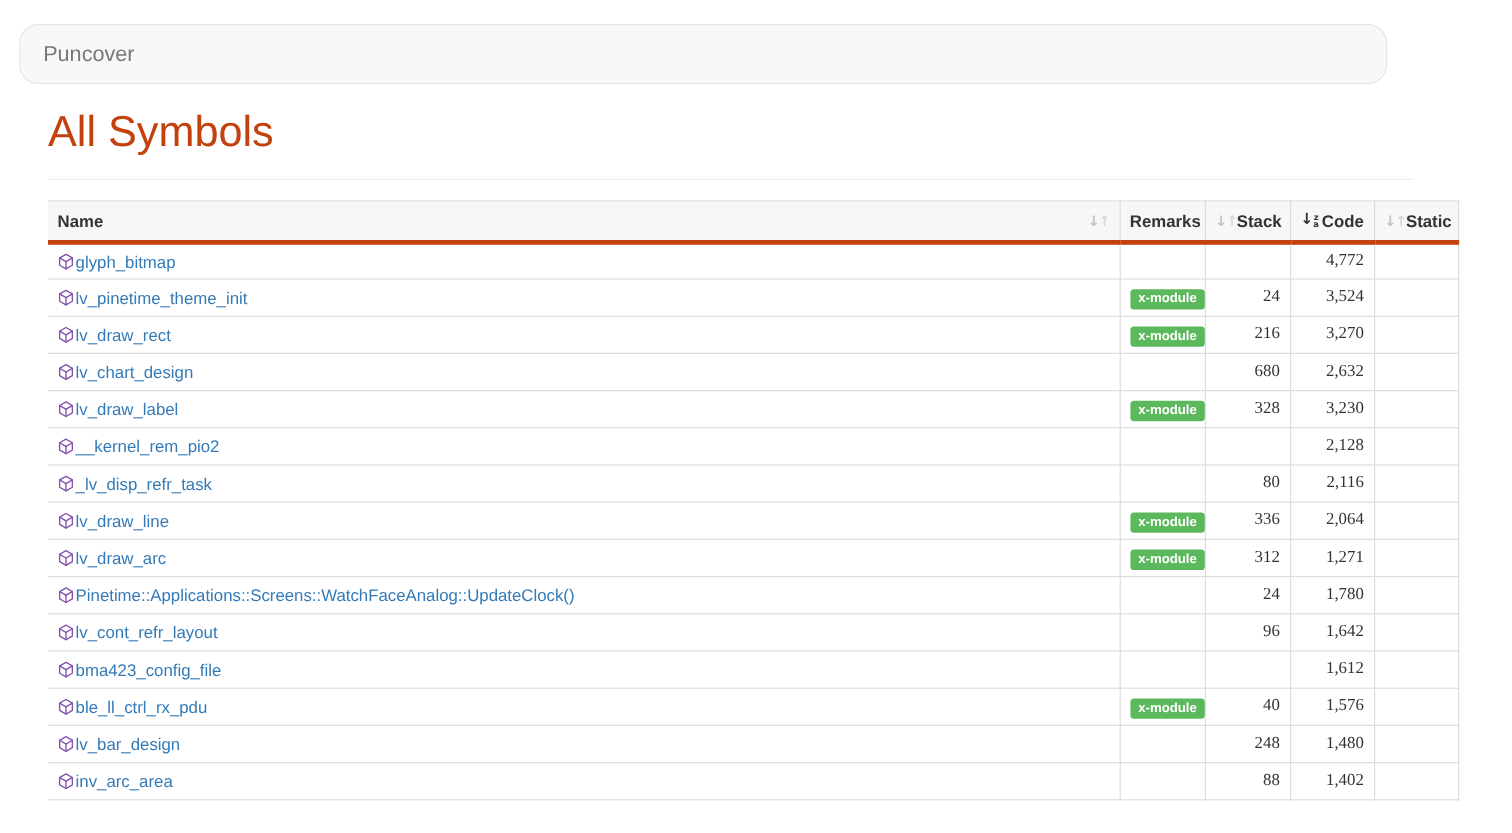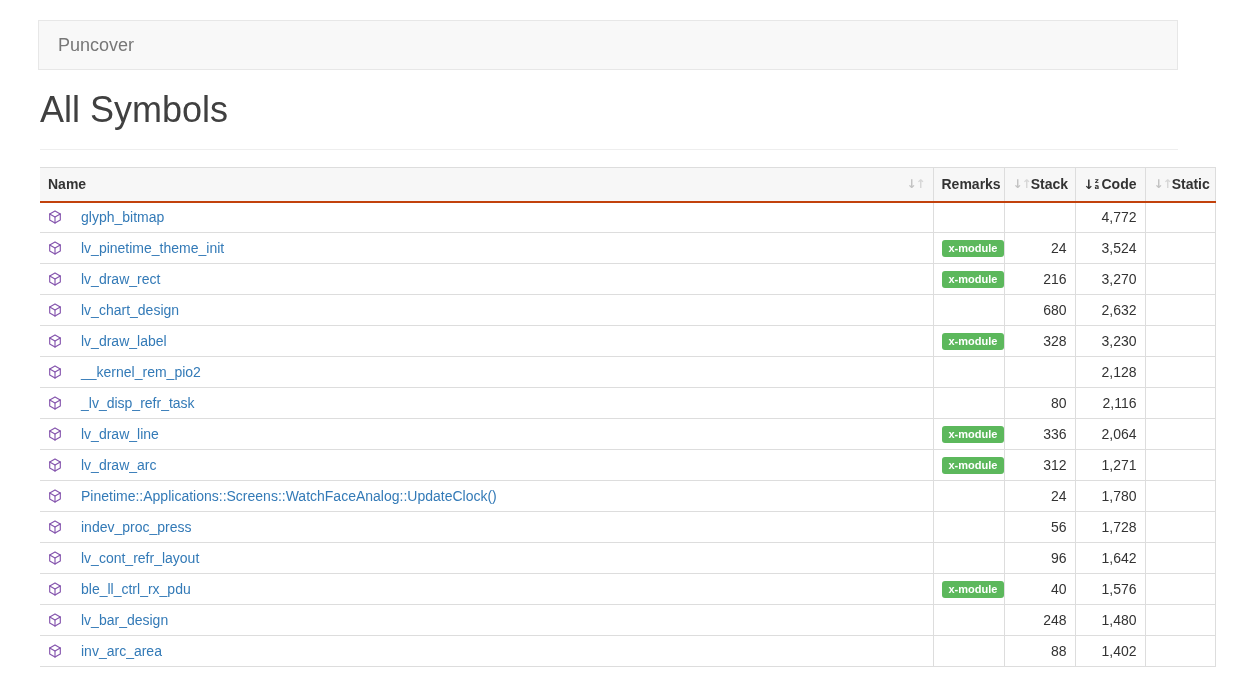--- a/index.html
+++ b/index.html
@@ -6,69 +6,69 @@
   html, body { margin: 0; padding: 0; }
   body {
     width: 1260px; height: 694px; overflow: hidden;
     background: #ffffff; color: #333;
     font-family: "Liberation Sans", sans-serif;
     font-size: 14px;
   }
 
   
   .navbar {
-    margin: 20px 0 0 38px; width: 1140px; height: 50px;
-    background: #f8f8f8; border: 1px solid #e7e7e7; border-radius: 0;
+    margin: 20px 0 0 16px; width: 1140px; height: 50px;
+    background: #f8f8f8; border: 1px solid #e7e7e7; border-radius: 16px;
     display: flex; align-items: center;
   }
   .navbar-brand {
     padding-left: 19px; font-size: 18px; color: #777;
     text-decoration: none; cursor: pointer;
   }
 
   
   .content { margin-left: 40px; width: 1176px; }
   h1.page-title {
-    font-size: 36px; font-weight: 400; color: #404040;
+    font-size: 36px; font-weight: 400; color: #c2410c;
     margin: 19px 0 0 0; line-height: 41px;
   }
   hr.divider { border: 0; border-top: 1px solid #eee; margin: 19px 0 0 0; width: 1138px; }
 
   
   table.symbols {
     border-collapse: collapse; width: 1175px; margin-top: 17px;
     font-size: 14px; table-layout: fixed;
   }
   .col-w-name    { width: 893px; }
   .col-w-remarks { width: 71px; }
   .col-w-stack   { width: 71px; }
   .col-w-code    { width: 70px; }
   .col-w-static  { width: 70px; }
 
   thead th {
     background: #f7f7f7;
     border-top: 1px solid #ddd;
-    border-bottom: 2px solid #c2410c;
+    border-bottom: 4px solid #c2410c;
     border-right: 1px solid #ddd;
     height: 34px; padding: 0 8px;
     font-weight: bold; color: #333; vertical-align: middle;
     cursor: pointer;
   }
   .th-flex { display: flex; align-items: center; justify-content: space-between; }
   .th-center { text-align: center; margin-left: 46px; }
 
   td {
     border-bottom: 1px solid #ddd;
     border-right: 1px solid #ddd;
     height: 31px; padding: 0 8px; vertical-align: middle;
     background: #fff;
   }
-  td.cell-name .name-flex { display: flex; align-items: center; gap: 19px; }
+  td.cell-name .name-flex { display: flex; align-items: center; gap: 1px; }
   a.symbol-link { color: #337ab7; text-decoration: none; cursor: pointer; white-space: nowrap; }
-  td.num { text-align: right; color: #333; }
+  td.num { text-align: right; color: #333; font-family: Liberation Serif, serif; }
   td.cell-remarks { text-align: center; }
 
   .badge-xmodule {
     display: inline-block; background: #5cb85c; color: #fff;
     font-size: 11px; font-weight: bold; line-height: 1;
     padding: 3px 7px; border-radius: 3px; white-space: nowrap;
   }
 
   .cube-icon { display: inline-flex; flex: none; }
 
@@ -348,40 +348,20 @@
       </span>
     </td>
     <td class="cell-remarks">
       
     </td>
     <td class="num cell-stack">24</td>
     <td class="num cell-code">1,780</td>
     <td class="num cell-static"></td>
   </tr>
 
-  <tr>
-    <td class="cell-name">
-      <span class="name-flex">
-        <span class="cube-icon">
-          <svg width="14" height="14" viewBox="0 0 14 14" fill="none" stroke="#8454ad" stroke-width="1.15" stroke-linejoin="round" stroke-linecap="round">
-            <path d="M7 0.9 L1.7 3.95 V10.05 L7 13.1 L12.3 10.05 V3.95 Z"></path>
-            <path d="M1.7 3.95 L7 7 L12.3 3.95"></path>
-            <path d="M7 7 V13.1"></path>
-          </svg>
-        </span>
-        <a class="symbol-link">indev_proc_press</a>
-      </span>
-    </td>
-    <td class="cell-remarks">
-      
-    </td>
-    <td class="num cell-stack">56</td>
-    <td class="num cell-code">1,728</td>
-    <td class="num cell-static"></td>
-  </tr>
 
   <tr>
     <td class="cell-name">
       <span class="name-flex">
         <span class="cube-icon">
           <svg width="14" height="14" viewBox="0 0 14 14" fill="none" stroke="#8454ad" stroke-width="1.15" stroke-linejoin="round" stroke-linecap="round">
             <path d="M7 0.9 L1.7 3.95 V10.05 L7 13.1 L12.3 10.05 V3.95 Z"></path>
             <path d="M1.7 3.95 L7 7 L12.3 3.95"></path>
             <path d="M7 7 V13.1"></path>
           </svg>
@@ -390,20 +370,40 @@
       </span>
     </td>
     <td class="cell-remarks">
       
     </td>
     <td class="num cell-stack">96</td>
     <td class="num cell-code">1,642</td>
     <td class="num cell-static"></td>
   </tr>
 
+  <tr>
+    <td class="cell-name">
+      <span class="name-flex">
+        <span class="cube-icon">
+          <svg width="14" height="14" viewBox="0 0 14 14" fill="none" stroke="#8454ad" stroke-width="1.15" stroke-linejoin="round" stroke-linecap="round">
+            <path d="M7 0.9 L1.7 3.95 V10.05 L7 13.1 L12.3 10.05 V3.95 Z"></path>
+            <path d="M1.7 3.95 L7 7 L12.3 3.95"></path>
+            <path d="M7 7 V13.1"></path>
+          </svg>
+        </span>
+        <a class="symbol-link">bma423_config_file</a>
+      </span>
+    </td>
+    <td class="cell-remarks">
+      
+    </td>
+    <td class="num cell-stack"></td>
+    <td class="num cell-code">1,612</td>
+    <td class="num cell-static"></td>
+  </tr>
 
   <tr>
     <td class="cell-name">
       <span class="name-flex">
         <span class="cube-icon">
           <svg width="14" height="14" viewBox="0 0 14 14" fill="none" stroke="#8454ad" stroke-width="1.15" stroke-linejoin="round" stroke-linecap="round">
             <path d="M7 0.9 L1.7 3.95 V10.05 L7 13.1 L12.3 10.05 V3.95 Z"></path>
             <path d="M1.7 3.95 L7 7 L12.3 3.95"></path>
             <path d="M7 7 V13.1"></path>
           </svg>

